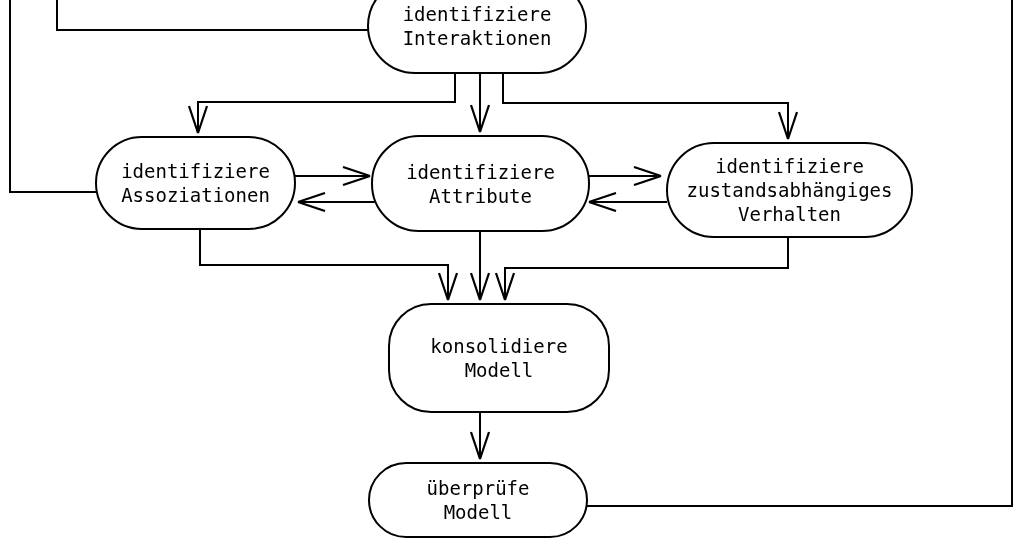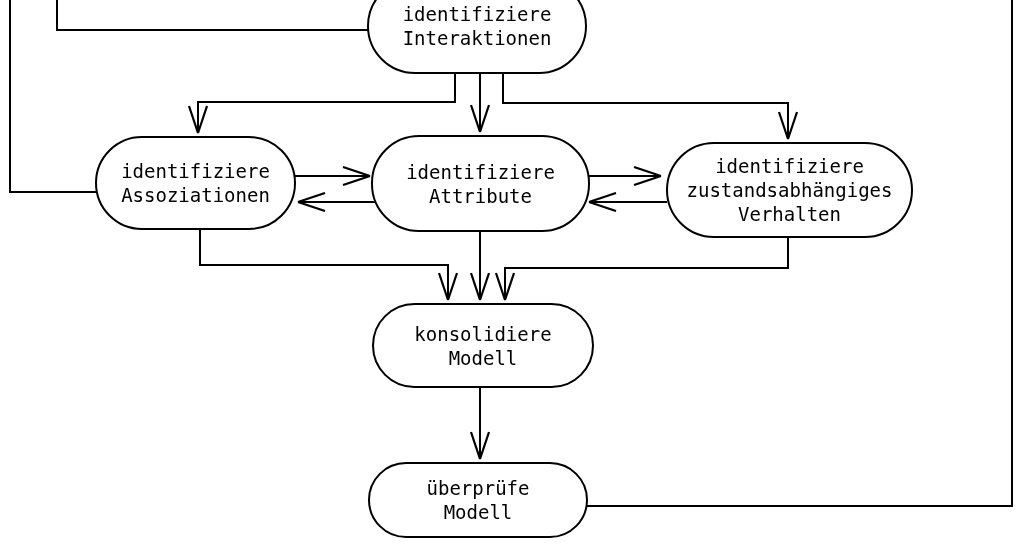--- a/index.html
+++ b/index.html
@@ -77,19 +77,19 @@
   <div class="node" style="left:95px; top:136px; width:201px; height:94px; border-radius:47px;">identifiziere
 Assoziationen</div>
 
   <div class="node" style="left:371px; top:135px; width:219px; height:97px; border-radius:48px;">identifiziere
 Attribute</div>
 
   <div class="node" style="left:666px; top:142px; width:247px; height:96px; border-radius:48px;">identifiziere
 zustandsabhängiges
 Verhalten</div>
 
-  <div class="node" style="left:372px; top:303px; width:222px; height:85px; border-radius:43px;">konsolidiere
+  <div class="node" style="left:388px; top:303px; width:222px; height:110px; border-radius:43px;">konsolidiere
 Modell</div>
 
   <div class="node" style="left:368px; top:462px; width:220px; height:76px; border-radius:43px;">überprüfe
 Modell</div>
 
 </div>
 
 </body></html>

